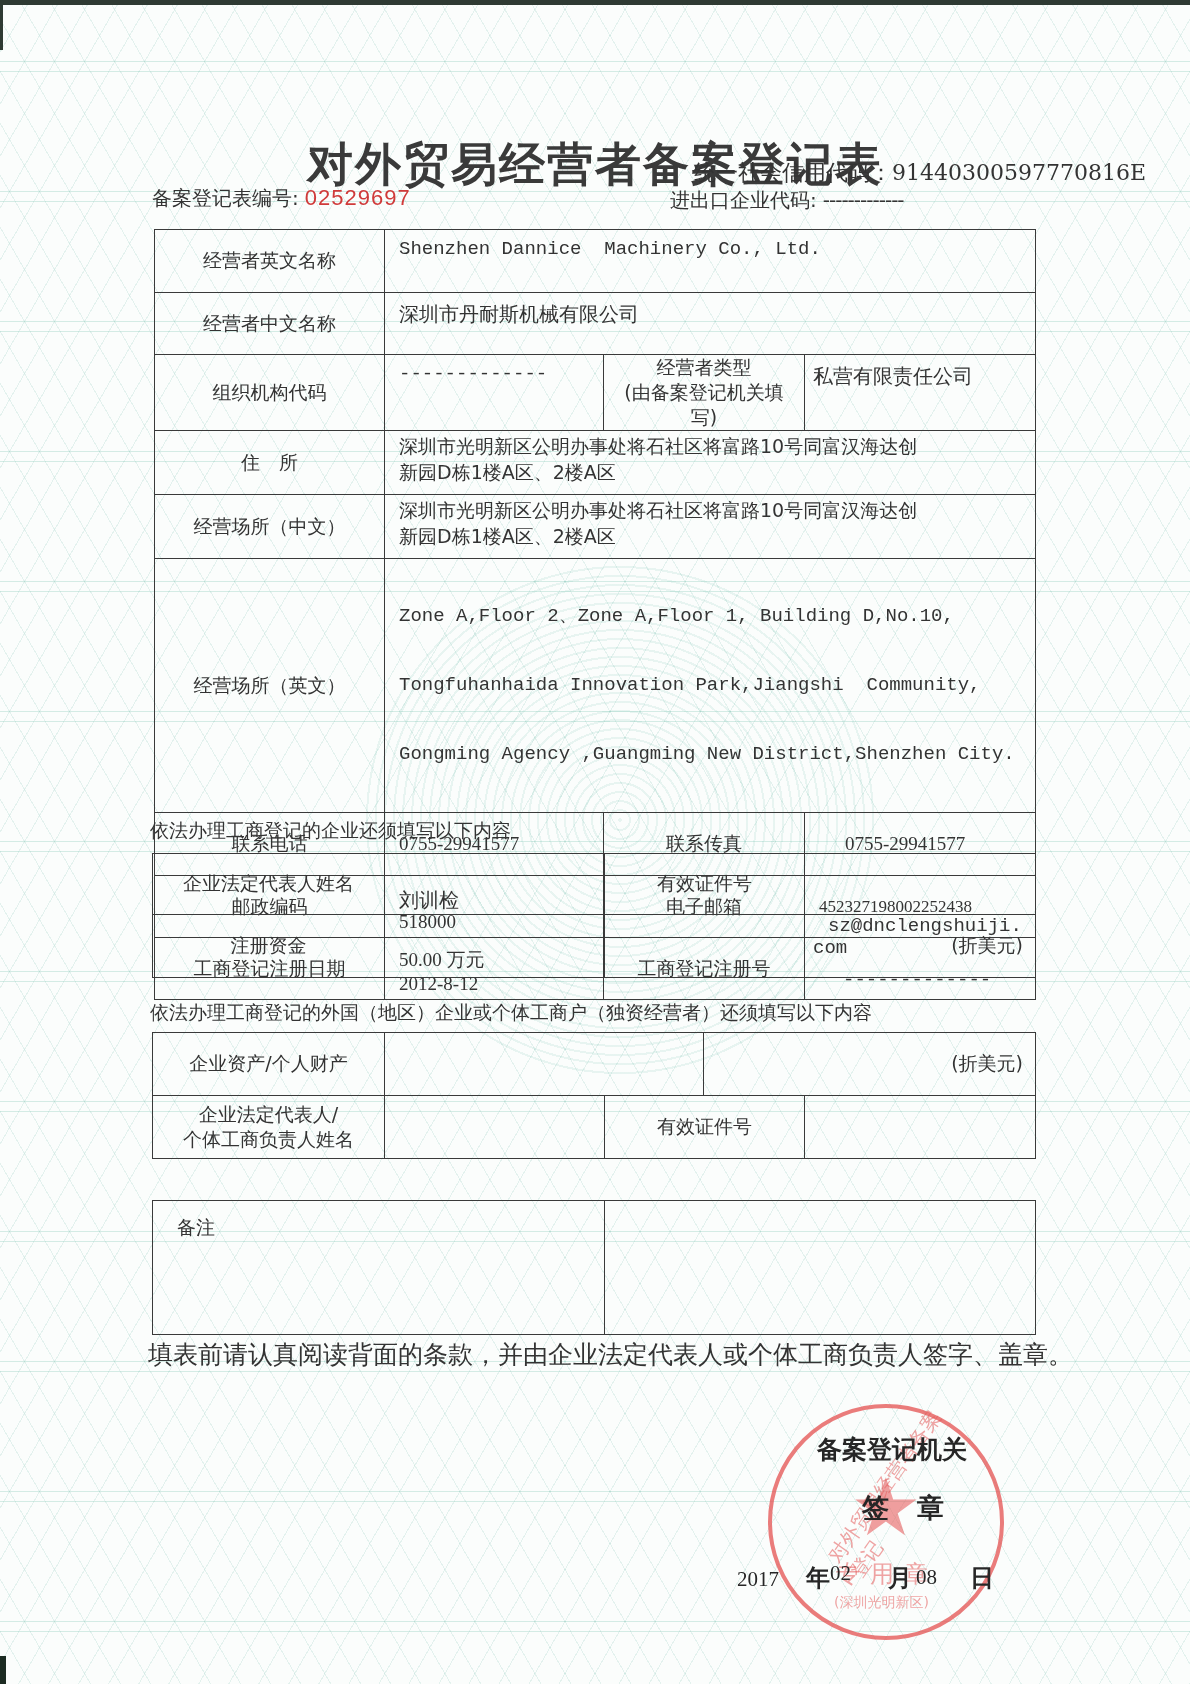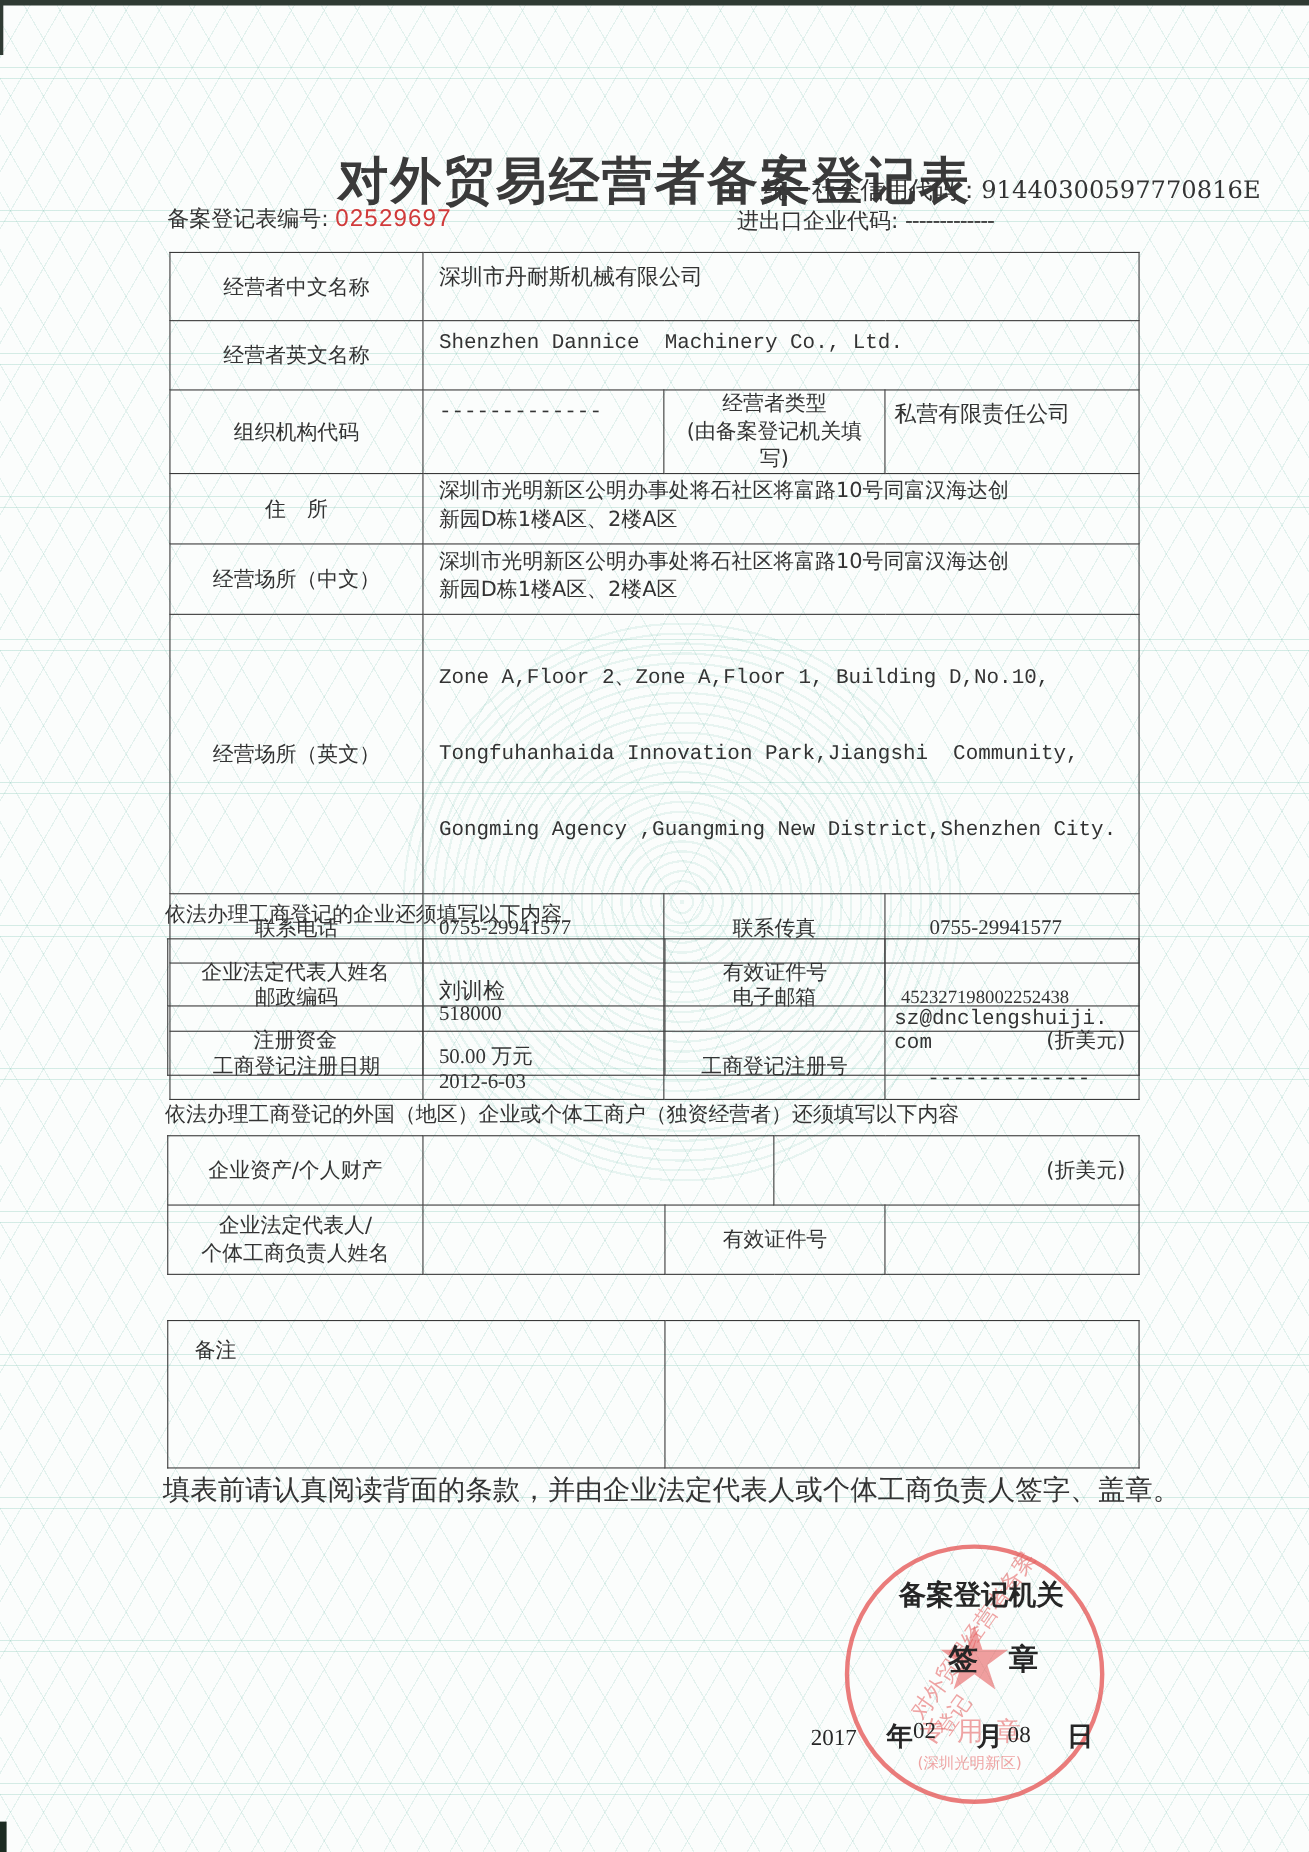--- a/index.html
+++ b/index.html
@@ -95,27 +95,27 @@
 </div>
 
 <table class="grid" style="left:154px; top:229px; width:881px;">
   <colgroup>
     <col style="width:230px">
       <col style="width:219px">
       <col style="width:201px">
       <col style="width:231px">
   </colgroup>
   <tbody>
-      <tr style="height:62px">
+      <tr style="height:63px">
+    <td class="lbl">经营者英文名称</td>
+    <td colspan="3" class="top mono" style="white-space:pre">Shenzhen Dannice  Machinery Co., Ltd.</td>
+  </tr>
+  <tr style="height:62px">
     <td class="lbl">经营者中文名称</td>
     <td colspan="3" class="top" style="font-size:20px">深圳市丹耐斯机械有限公司</td>
-  </tr>
-  <tr style="height:63px">
-    <td class="lbl">经营者英文名称</td>
-    <td colspan="3" class="top mono" style="white-space:pre">Shenzhen Dannice  Machinery Co., Ltd.</td>
   </tr>
   <tr style="height:63px">
     <td class="lbl">组织机构代码</td>
     <td class="top mono">-------------</td>
     <td class="lbl" style="line-height:25px; font-size:19px">
       <div>经营者类型</div>
       <div>(由备案登记机关填写)</div>
     </td>
     <td class="top" style="font-size:20px; padding-left:8px">私营有限责任公司</td>
   </tr>
@@ -144,25 +144,25 @@
   <tr style="height:63px">
     <td class="lbl">联系电话</td>
     <td class="serifv">0755-29941577</td>
     <td class="lbl">联系传真</td>
     <td class="serifv" style="padding-left:40px">0755-29941577</td>
   </tr>
   <tr style="height:62px">
     <td class="lbl">邮政编码</td>
     <td class="serifv bottom">518000</td>
     <td class="lbl">电子邮箱</td>
-    <td class="mono bottom" style="padding-left:8px; padding-bottom:0 !important">sz@dnclengshuiji.</td>
+    <td class="mono bottom" style="padding-left:23px; padding-bottom:0 !important">sz@dnclengshuiji.</td>
   </tr>
   <tr style="height:62px">
     <td class="lbl">工商登记注册日期</td>
-    <td class="serifv bottom">2012-6-03</td>
+    <td class="serifv bottom">2012-8-12</td>
     <td class="lbl">工商登记注册号</td>
     <td class="mono" style="padding-left:8px; vertical-align:top; line-height:20px">
       <div>com</div>
       <div style="padding-left:30px; padding-top:12px">-------------</div>
     </td>
   </tr>
 </tbody>
   </table>
 
 <div class="section-title" style="top:818px">依法办理工商登记的企业还须填写以下内容</div>

